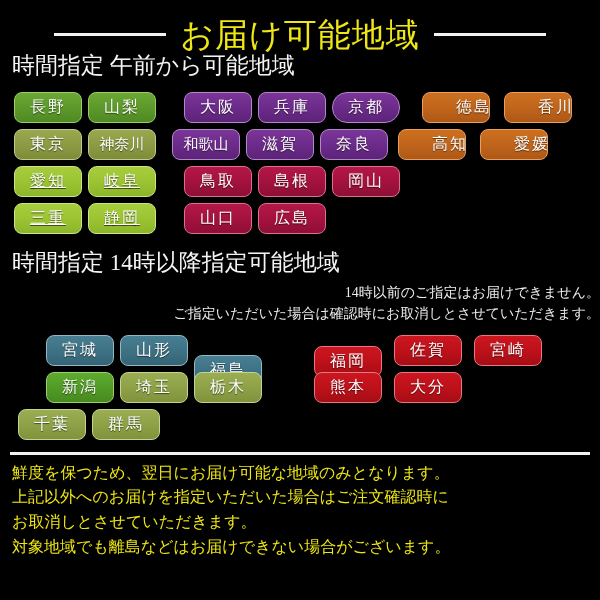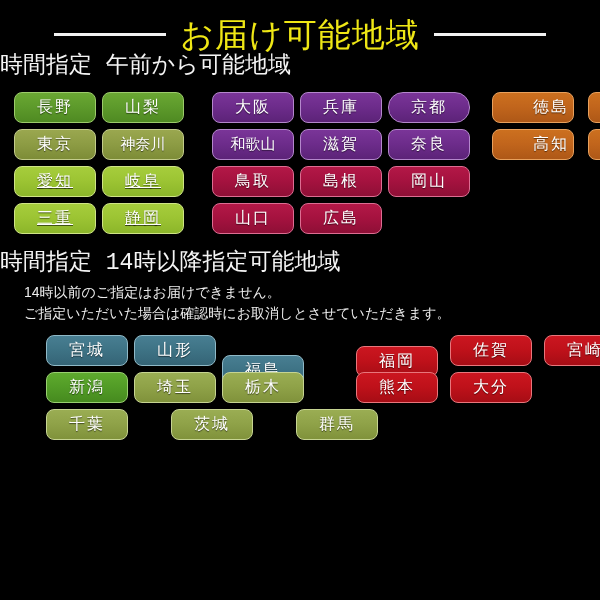--- a/index.html
+++ b/index.html
@@ -44,46 +44,48 @@
     font-size: 33px;
     line-height: 1;
     color: #efe715;
     padding: 0 14px;
     letter-spacing: 1px;
     white-space: nowrap;
   }
 
   
   .section-head {
-    font-family: Liberation Mono, monospace;
+    font-family: Liberation Serif, serif;
     font-size: 23px;
     color: #f4f4f4;
+    padding-left: 12px;
     line-height: 1.25;
     white-space: nowrap;
   }
   .section-note {
-    font-family: Liberation Sans, sans-serif;
+    font-family: Liberation Serif, serif;
     font-size: 14px;
     color: #ededed;
-    padding-left: 24px;
+    padding-left: 8px;
     line-height: 1.5;
     white-space: nowrap;
+    text-align: right;
   }
 
   
   .grid {
     position: relative;
   }
   .tag-row {
     display: flex;
     align-items: center;
     height: 37px;
   }
   .tag {
-    width: 82px;
+    width: 68px;
     height: 31px;
     border-radius: 8px;
     border: 1px solid rgba(255,255,255,0.55);
     box-sizing: border-box;
     display: flex;
     align-items: center;
     justify-content: center;
     font-family: "DejaVu Sans", "Liberation Sans", sans-serif;
     font-size: 16px;
     color: #ffffff;
@@ -142,24 +144,24 @@
         <div class="tag c-green" style="margin-right:28px;">山梨</div>
         <div class="tag c-purple">大阪</div>
         <div class="tag c-purple">兵庫</div>
         <div class="tag c-purple" style="margin-right:22px;border-radius:15px;">京都</div>
         <div class="tag c-orange" style="margin-right:14px;">徳島</div>
         <div class="tag c-orange">香川</div>
       </div>
 
       <div class="tag-row" style="padding-left:14px;">
         <div class="tag c-olive">東京</div>
-        <div class="tag c-olive w-narrow" style="margin-right:28px;text-align:right;">神奈川</div>
+        <div class="tag c-olive w-narrow" style="margin-right:16px;text-align:right;">神奈川</div>
         <div class="tag c-purple w-narrow">和歌山</div>
         <div class="tag c-purple">滋賀</div>
-        <div class="tag c-purple" style="margin-right:22px;">奈良</div>
+        <div class="tag c-purple" style="margin-right:10px;border-radius:9px;">奈良</div>
         <div class="tag c-orange" style="margin-right:14px;">高知</div>
         <div class="tag c-orange">愛媛</div>
       </div>
 
       <div class="tag-row" style="padding-left:14px;">
         <div class="tag c-yellgrn">愛知</div>
         <div class="tag c-yellgrn" style="margin-right:28px;border-radius:9px;">岐阜</div>
         <div class="tag c-crimson">鳥取</div>
         <div class="tag c-crimson">島根</div>
         <div class="tag c-crimson">岡山</div>
@@ -192,23 +194,31 @@
       </div>
 
       <div class="tag-row" style="padding-left:46px;">
         <div class="tag c-brightgrn">新潟</div>
         <div class="tag c-olive2">埼玉</div>
         <div class="tag c-olive2" style="margin-right:52px;">栃木</div>
         <div class="tag c-red" style="margin-right:12px;">熊本</div>
         <div class="tag c-red">大分</div>
       </div>
 
-      <div class="tag-row" style="padding-left:46px;gap:37px;">
+      <div class="tag-row" style="padding-left:18px;">
         <div class="tag c-olive2">千葉</div>
-        <div class="tag c-olive2">茨城</div>
         <div class="tag c-olive2">群馬</div>
       </div>
 
     </div>
   </div>
 
+  <div style="margin-top:9px;">
+    <div class="footer-rule"></div>
+    <div style="margin-top:6px;">
+      <div class="footer-text">鮮度を保つため、翌日にお届け可能な地域のみとなります。</div>
+      <div class="footer-text">上記以外へのお届けを指定いただいた場合はご注文確認時に</div>
+      <div class="footer-text">お取消しとさせていただきます。</div>
+      <div class="footer-text">対象地域でも離島などはお届けできない場合がございます。</div>
+    </div>
+  </div>
 
 </div>
 
 </body></html>

